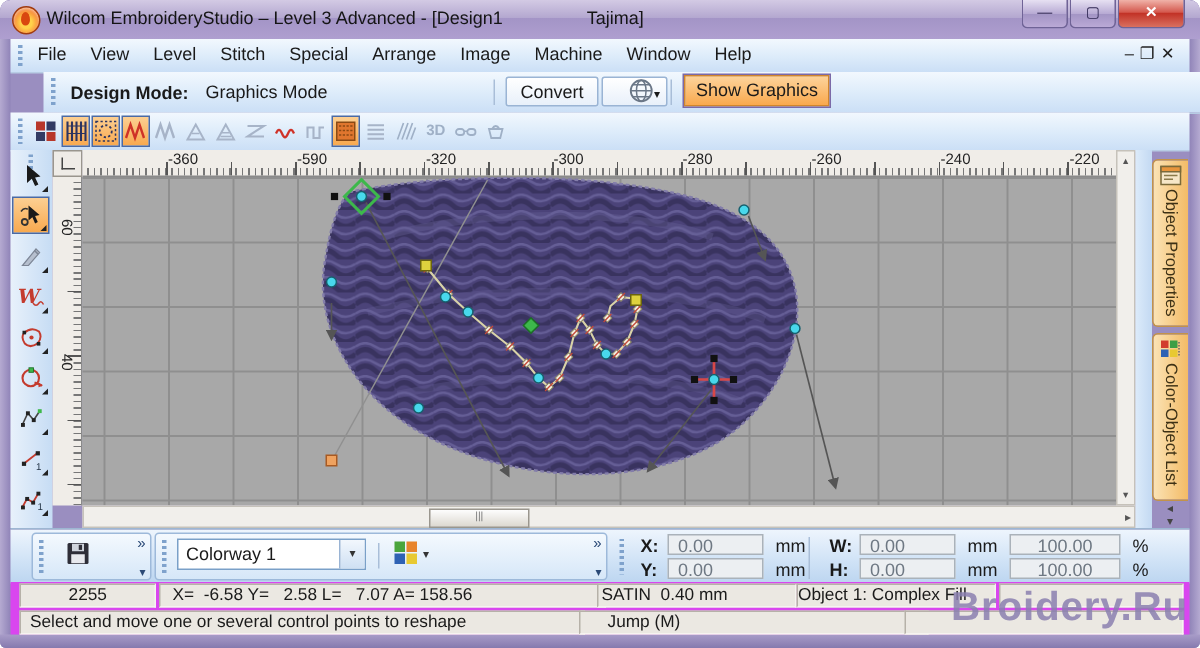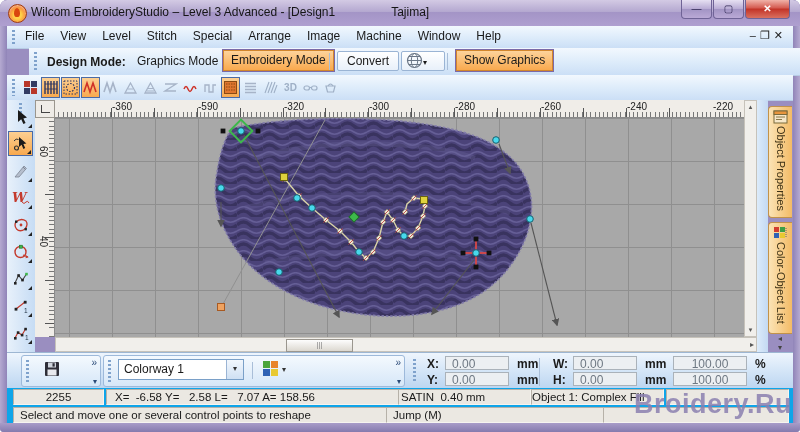--- a/index.html
+++ b/index.html
@@ -20,21 +20,21 @@
   
   .bluebar{position:absolute;left:7px;width:786px;background:linear-gradient(#f2f8fe,#dcebfa 55%,#cbdff6);border-bottom:1px solid #b7cce4;}
   .grip{position:absolute;top:4px;bottom:4px;width:3px;background:repeating-linear-gradient(#7fa2cc 0 2px,transparent 2px 4px);}
   .menubar{top:26px;height:22px;}
   .menu-item{display:inline-block;padding:3px 8px 0 8px;height:19px;}
   .menu-ctl{position:absolute;right:6px;top:3px;font-size:11px;letter-spacing:4px;color:#222;}
   .modebar{top:48px;height:27px;margin-left:22px;}
   .modebar .lbl{position:absolute;left:18px;top:7px;font-weight:bold;}
   .flatbtn{position:absolute;top:3px;height:20px;line-height:20px;padding:0 8px;}
   .orangebtn{position:absolute;top:2px;height:19px;line-height:19px;padding:0 7px;background:linear-gradient(#fdd39b,#f9a94e);border:1px solid #d2862c;outline:1px solid #7b6aa8;}
-  .ctlbtn{position:absolute;top:3px;height:18px;line-height:18px;padding:0 9px;background:linear-gradient(#ffffff,#e8f0fa);border:1px solid #9ab4d4;border-radius:2px;}
+  .ctlbtn{position:absolute;top:3px;height:18px;line-height:18px;padding:0 9px;background:linear-gradient(#ffffff,#e8f0fa);border:1px solid #9ab4d4;border-radius:2px;text-align:right;}
   .vsep{position:absolute;top:5px;width:1px;height:17px;background:#a9bed8;}
   .iconbar{top:75px;height:25px;}
   .sicon{position:absolute;top:2px;width:19px;height:21px;display:flex;align-items:center;justify-content:center;}
   .sicon.sel{background:linear-gradient(#fccf92,#f8a94f);border:1px solid #4a6aa5;width:17px;height:19px;}
   .s3d{font-size:10px;font-weight:bold;color:#9fb0c6;}
   
   .toolcol{position:absolute;left:7px;top:100px;width:28px;height:252px;background:linear-gradient(90deg,#e8f1fb,#c6dcf4);}
   .toolcol .hgrip{position:absolute;left:12px;top:3px;width:3px;height:14px;background:repeating-linear-gradient(#7fa2cc 0 2px,transparent 2px 4px);}
   .tool{position:absolute;left:1px;width:25px;height:25px;display:flex;align-items:center;justify-content:center;}
   .tool.sel{background:linear-gradient(#fccf92,#f8a94f);border:1px solid #4a6aa5;width:23px;height:23px;}
@@ -72,23 +72,23 @@
   .combo{position:absolute;left:14px;top:3px;width:126px;height:21px;background:#fff;border:1px solid #7aa0c8;box-sizing:border-box;}
   .combo .val{position:absolute;left:5px;top:2px;}
   .combo .drop{position:absolute;right:0;top:0;width:16px;height:19px;background:linear-gradient(#f2f7fd,#cfe0f3);border-left:1px solid #9ab4d4;text-align:center;font-size:8px;line-height:18px;color:#333;}
   .palette{position:absolute;left:158px;top:4px;width:17px;height:17px;}
   .pal-caret{position:absolute;left:178px;top:9px;font-size:8px;color:#333;}
   .morechev{position:absolute;font-size:10px;color:#2b4a77;}
   .xyrow{position:absolute;height:16px;line-height:16px;}
   .xylbl{position:absolute;font-weight:bold;}
   .xyfield{position:absolute;width:64px;height:14px;line-height:14px;background:#eceff2;border:1px solid #aab2ba;color:#6e7883;padding-left:6px;box-sizing:border-box;}
   .pctfield{width:74px;text-align:center;padding-left:0;}
-  .unit{position:absolute;font-weight:bold;text-align:center;}
+  .unit{position:absolute;font-weight:normal;text-align:center;}
   
-  .sbar{position:absolute;left:7px;width:786px;background:#0ea5e9;}
+  .sbar{position:absolute;left:7px;width:786px;background:#d946ef;}
   .sb1{top:388px;height:18px;}
   .sb2{top:406px;height:17px;}
   .seg{position:absolute;top:1px;height:14px;line-height:14px;border:1px solid;border-color:#b6b1a8 #f6f4f0 #f6f4f0 #b6b1a8;background:#ebe8e2;font-size:11.5px;white-space:pre;overflow:hidden;}
   .watermark{position:absolute;right:8px;top:389px;font-size:27px;font-weight:bold;color:#8b80b0;opacity:.85;z-index:60;letter-spacing:.5px;}
   svg{display:block;}
 </style>
 </head>
 <body>
 
 <div id="win">
@@ -114,21 +114,20 @@
     </div>
     <div class="menu-ctl">
       <span>–</span><span>❐</span><span>✕</span>
     </div>
   </div>
 
   <div class="bluebar modebar">
     <div class="grip" style="left:5px"></div>
     <span class="lbl">Design Mode:</span>
     <span class="flatbtn" style="left:100px">Graphics Mode</span>
-    <span class="orangebtn" style="left:194px">Embroidery Mode</span>
     <div class="vsep" style="left:300px"></div>
     <span class="ctlbtn" style="left:308px">Convert</span>
     <span class="ctlbtn" style="left:372px;width:34px;padding:0 4px;">
       <svg width="17" height="17" viewBox="0 0 17 17" style="display:inline-block;vertical-align:-4px">
         <circle cx="8.5" cy="8.5" r="7" fill="none" stroke="#6b7787" stroke-width="1.2"></circle>
         <ellipse cx="8.5" cy="8.5" rx="3.2" ry="7" fill="none" stroke="#6b7787" stroke-width="1"></ellipse>
         <line x1="1.5" y1="8.5" x2="15.5" y2="8.5" stroke="#6b7787" stroke-width="1"></line>
         <line x1="2.5" y1="4.5" x2="14.5" y2="4.5" stroke="#6b7787" stroke-width="1"></line>
         <line x1="2.5" y1="12.5" x2="14.5" y2="12.5" stroke="#6b7787" stroke-width="1"></line>
       </svg><span style="font-size:8px;">▾</span>
@@ -510,19 +509,19 @@
   <div class="sbar sb1">
     <span class="seg" style="left:6px;width:89px;text-align:center">2255</span>
     <span class="seg" style="left:99px;width:288px;padding-left:8px">X=  -6.58 Y=   2.58 L=   7.07 A= 158.56</span>
     <span class="seg" style="left:391px;width:129px;padding-left:2px">SATIN  0.40 mm</span>
     <span class="seg" style="left:524px;width:131px;text-align:left">Object 1: Complex Fill</span>
     <span class="seg" style="left:659px;width:121px"></span>
   </div>
 
   <div class="sbar sb2">
     <span class="seg" style="left:6px;width:369px;padding-left:6px">Select and move one or several control points to reshape</span>
-    <span class="seg" style="left:379px;width:213px;padding-left:6px">Jump (M)</span>
+    <span class="seg" style="left:379px;width:213px;padding-left:18px">Jump (M)</span>
     <span class="seg" style="left:596px;width:184px"></span>
   </div>
 
   <div class="watermark">Broidery.Ru</div>
 
 </div>
 
 </body></html>

